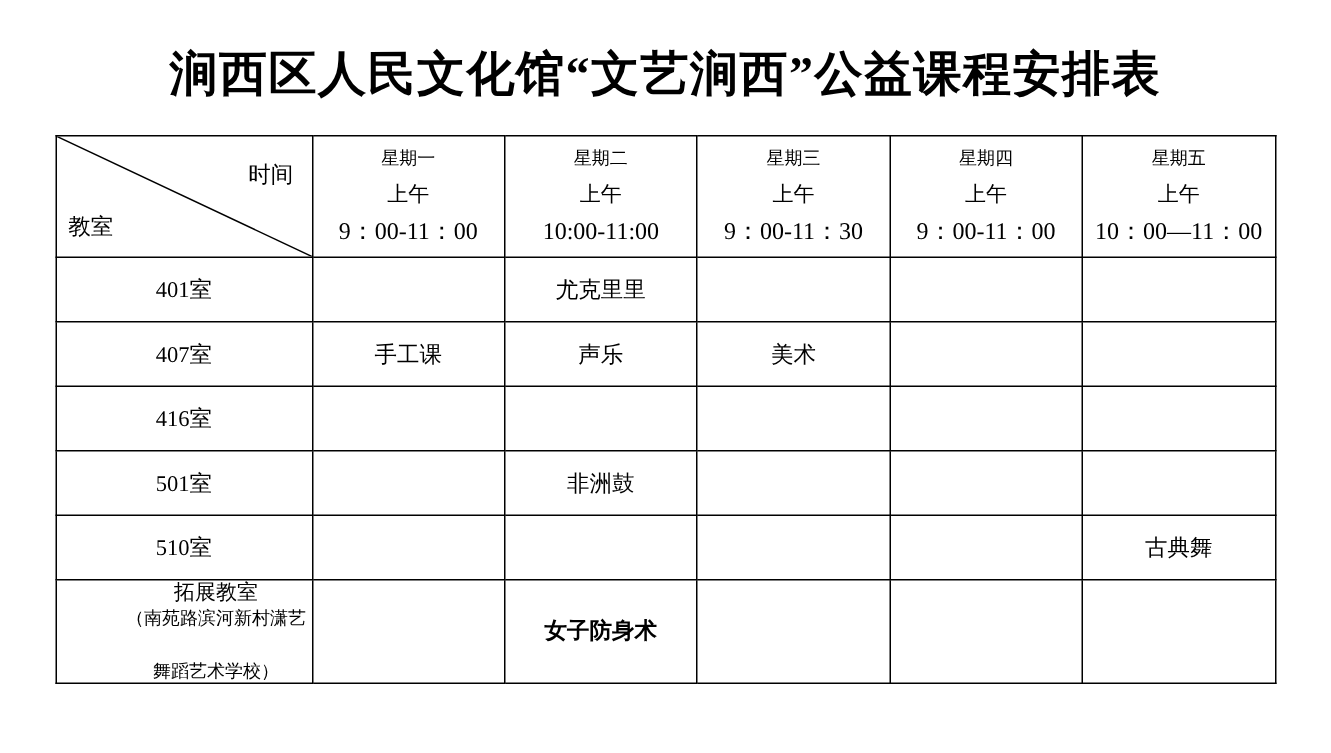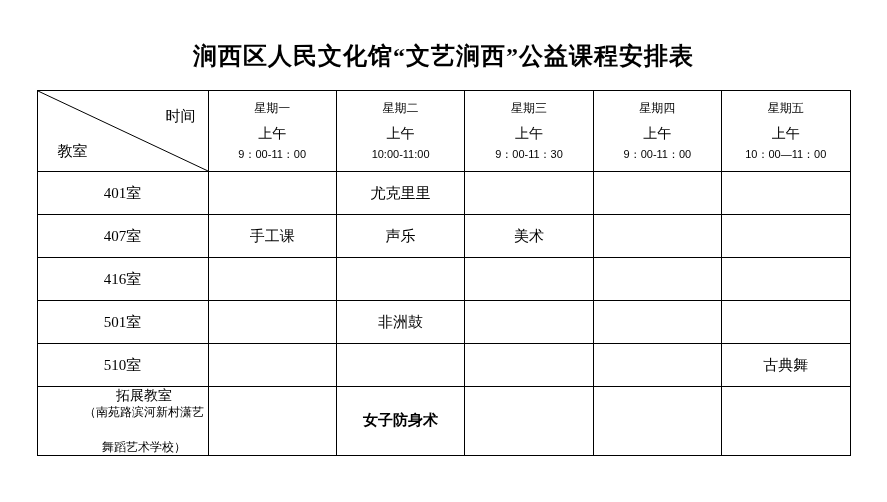--- a/index.html
+++ b/index.html
@@ -16,24 +16,24 @@
   }
   .page {
     position: relative;
     width: 887px;
     height: 502px;
     box-sizing: border-box;
   }
   .doc-title {
     text-align: center;
     font-family: "Liberation Serif", serif;
-    font-size: 24px;
+    font-size: 32px;
     font-weight: bold;
     letter-spacing: 1px;
-    padding-top: 40px;
+    padding-top: 28px;
     padding-bottom: 18px;
   }
   table.schedule {
     border-collapse: collapse;
     table-layout: fixed;
     margin: 0 auto;
     width: 814px;
   }
   table.schedule td {
     border: 1px solid #000000;
@@ -59,43 +59,43 @@
   }
   .corner .lbl-time {
     position: absolute;
     right: 12px;
     top: 16px;
     font-size: 15px;
     font-family: "Liberation Serif", serif;
   }
   .corner .lbl-room {
     position: absolute;
-    left: 20px;
+    left: 8px;
     bottom: 10px;
     font-size: 15px;
     font-family: "Liberation Serif", serif;
   }
   .dayhead {
     height: 80px;
     line-height: 1.35;
   }
   .dayhead .day {
     display: block;
     font-size: 12px;
     margin-bottom: 9px;
   }
   .dayhead .part {
     display: block;
     font-size: 14px;
     margin-bottom: 3px;
   }
   .dayhead .time {
     display: block;
-    font-size: 11px;
-    font-family: Liberation Sans, sans-serif;
+    font-size: 16px;
+    font-family: Liberation Serif, serif;
   }
   .room-cell {
     height: 42px;
     font-size: 15px;
   }
   .class-cell {
     height: 42px;
     font-size: 15px;
   }
   .room-cell.multi {

